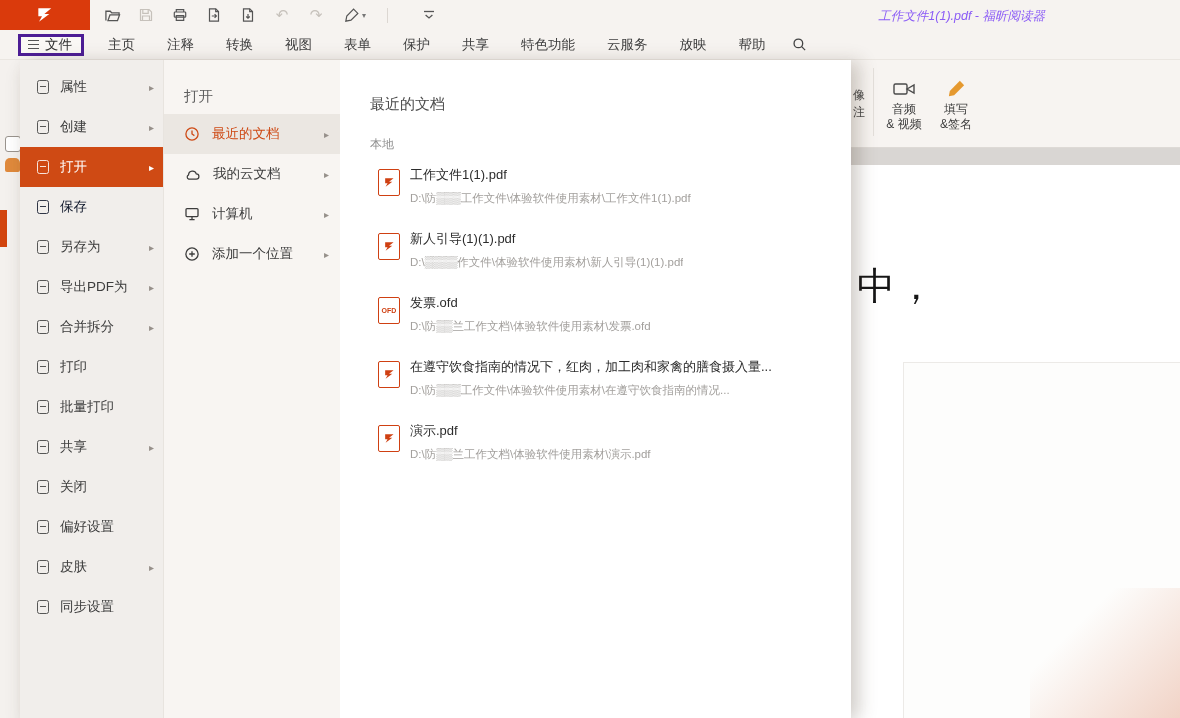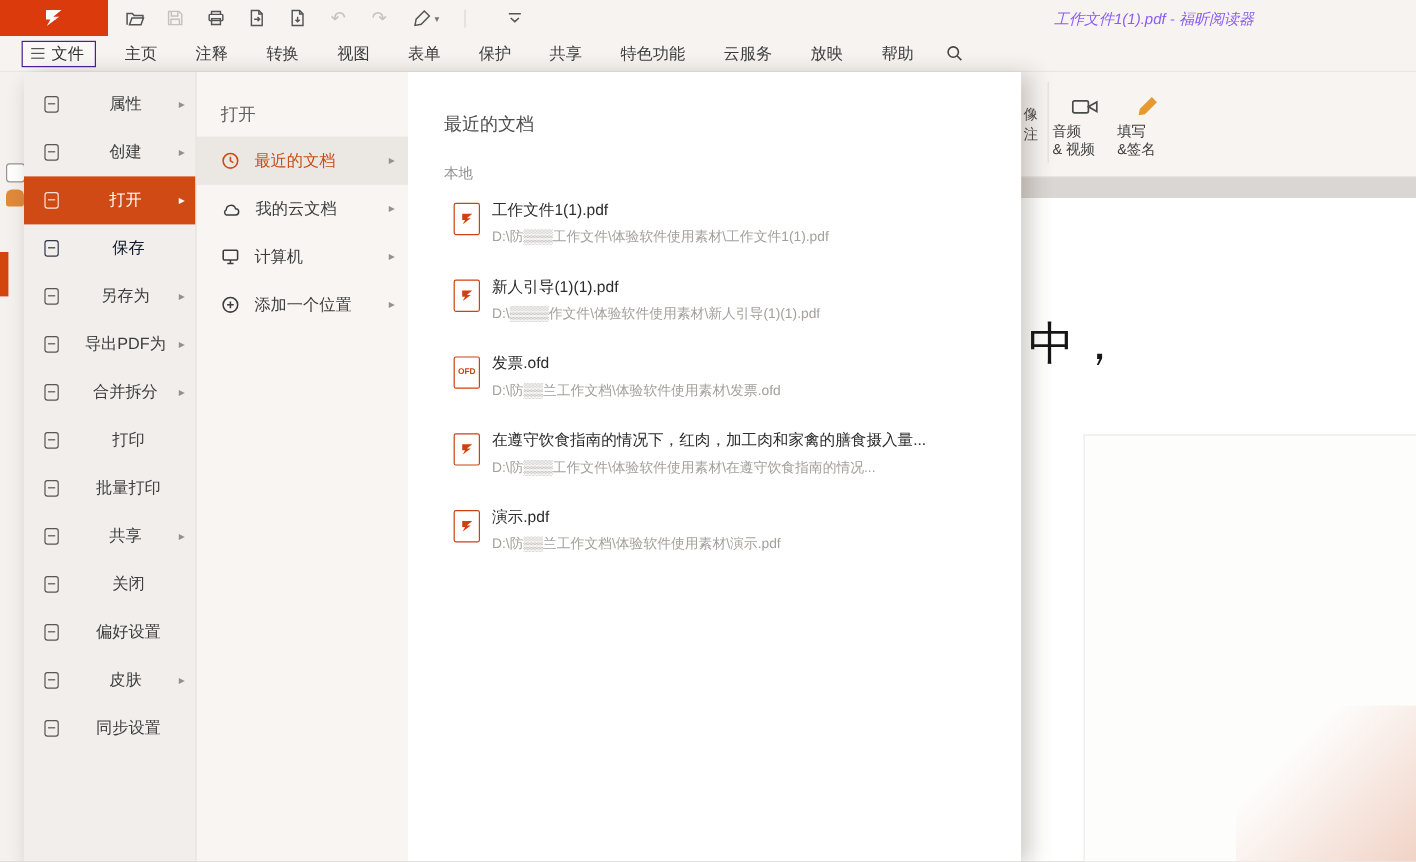--- a/index.html
+++ b/index.html
@@ -19,34 +19,34 @@
   .tb-btn { width:24px; height:24px; display:flex; align-items:center; justify-content:center; border-radius:3px; }
   .tb-sep { width:1px; height:15px; background:#dcd7d2; margin:0 5px; }
   .uglyph { font-size:15px; color:#4f4f4f; line-height:1; font-family:"DejaVu Sans",sans-serif; }
   .uglyph.dis { color:#c6c1bb; }
   .caret { font-size:8px; color:#777; margin-left:2px; font-family:"DejaVu Sans",sans-serif; }
   .win-title { position:absolute; right:135px; top:8px; font-size:12.5px; color:#8b5cf6; white-space:nowrap;font-style:italic; }
 
   
   .menubar { position:absolute; left:0; top:30px; right:0; height:30px; background:#f6f3f0;
              display:flex; align-items:center; border-bottom:1px solid #eae6e1; }
-  .file-btn { margin-left:18px; height:22px; padding:0 9px 0 7px; border:1px solid #4c1d95;
+  .file-btn { margin-left:18px; height:22px; padding:0 9px 0 7px; border:3px solid #4c1d95;
               display:flex; align-items:center; gap:6px; font-size:13.5px; color:#303030; background:#faf8f5; }
   .burger { width:11px; height:9px; border-top:1.6px solid #555; border-bottom:1.6px solid #555; position:relative; }
   .burger::after { content:''; position:absolute; left:0; top:2.6px; width:100%; border-top:1.6px solid #555; }
   .menu-tabs { display:flex; margin-left:8px; }
   .menu-tab { padding:0 16px; font-size:13.5px; color:#3e3e3e; line-height:29px; white-space:nowrap; }
   .search-btn { margin-left:6px; width:24px; height:24px; display:flex; align-items:center; justify-content:center; }
 
   
   .ribbon { position:absolute; left:851px; top:60px; right:0; height:88px; background:#f7f4f1;
             border-bottom:1px solid #deda d6; border-bottom:1px solid #dedad6; }
   .ribbon-clip { position:absolute; left:2px; top:27px; font-size:12px; color:#4a4a4a; line-height:17px; }
   .rb-sep { position:absolute; left:22px; top:8px; width:1px; height:68px; background:#e4e0db; }
-  .rb-btn { position:absolute; top:8px; text-align:left; font-size:12px; color:#3e3e3e; }
+  .rb-btn { position:absolute; top:8px; text-align:center; font-size:12px; color:#3e3e3e; }
   .rb-btn .ic { height:34px; display:flex; align-items:flex-end; justify-content:center; padding-bottom:3px; }
   .rb-btn .lbl { line-height:15px; white-space:nowrap; }
   .rb-audio { left:26px; width:54px; }
   .rb-sign { left:80px; width:50px; }
 
   
   .canvas { position:absolute; left:851px; top:148px; right:0; bottom:0; background:#d9d6d3; }
   .page { position:absolute; left:0; top:17px; right:0; bottom:0; background:#ffffff; }
   .doc-text { position:absolute; left:6px; top:96px; font-family:"DejaVu Serif","Liberation Serif",serif;
               font-size:38px; color:#161616; letter-spacing:2px; }
@@ -63,21 +63,21 @@
                border-radius:5px 5px 2px 2px; }
   .frag-active { position:absolute; left:0; top:150px; width:7px; height:37px; background:#d2450e; }
 
   
   .overlay { position:absolute; left:20px; top:60px; width:831px; bottom:0; display:flex;
              box-shadow:10px 0 16px rgba(70,55,40,.18), 0 10px 16px rgba(70,55,40,.10); }
 
   .fm-col { width:143px; background:#f1eeeb; padding-top:7px; flex:none; }
   .fm-item { height:40px; display:flex; align-items:center; padding:0 9px 0 17px; font-size:13.5px; color:#3d3d3d; }
   .fm-item .doc-ic { margin-right:11px; }
-  .fm-label { flex:1; white-space:nowrap;text-align:center; }
+  .fm-label { flex:1; white-space:nowrap; }
   .fm-arrow { color:#96908a; font-size:10px; font-family:"DejaVu Sans",sans-serif; }
   .fm-item.active { background:#cf4a14; color:#ffffff; }
   .fm-item.active .fm-arrow { color:#fff; }
   .fm-item.disabled { color:#0f172a; }
   .doc-ic { width:12px; height:14px; border:1.4px solid currentColor; border-radius:2.5px; position:relative; flex:none; opacity:.85; }
   .doc-ic::after { content:''; position:absolute; left:2px; right:2px; top:5px; border-top:1.2px solid currentColor; }
 
   .open-col { width:177px; background:#f8f5f2; padding-top:26px; flex:none; border-left:1px solid #e8e4df; }
   .open-header { padding-left:20px; font-size:14.5px; color:#5f5f5f; margin-bottom:8px; line-height:20px; }
   .open-item { height:40px; display:flex; align-items:center; padding:0 11px 0 20px; font-size:13.5px; color:#3d3d3d; }

